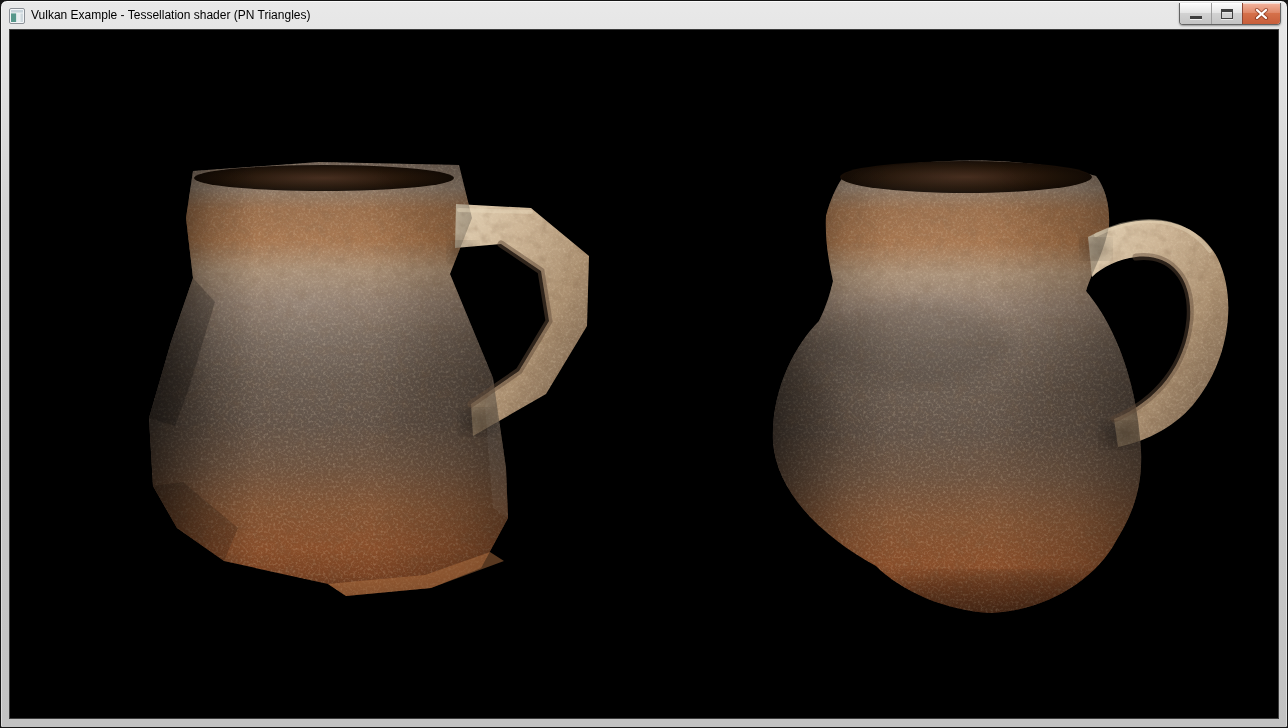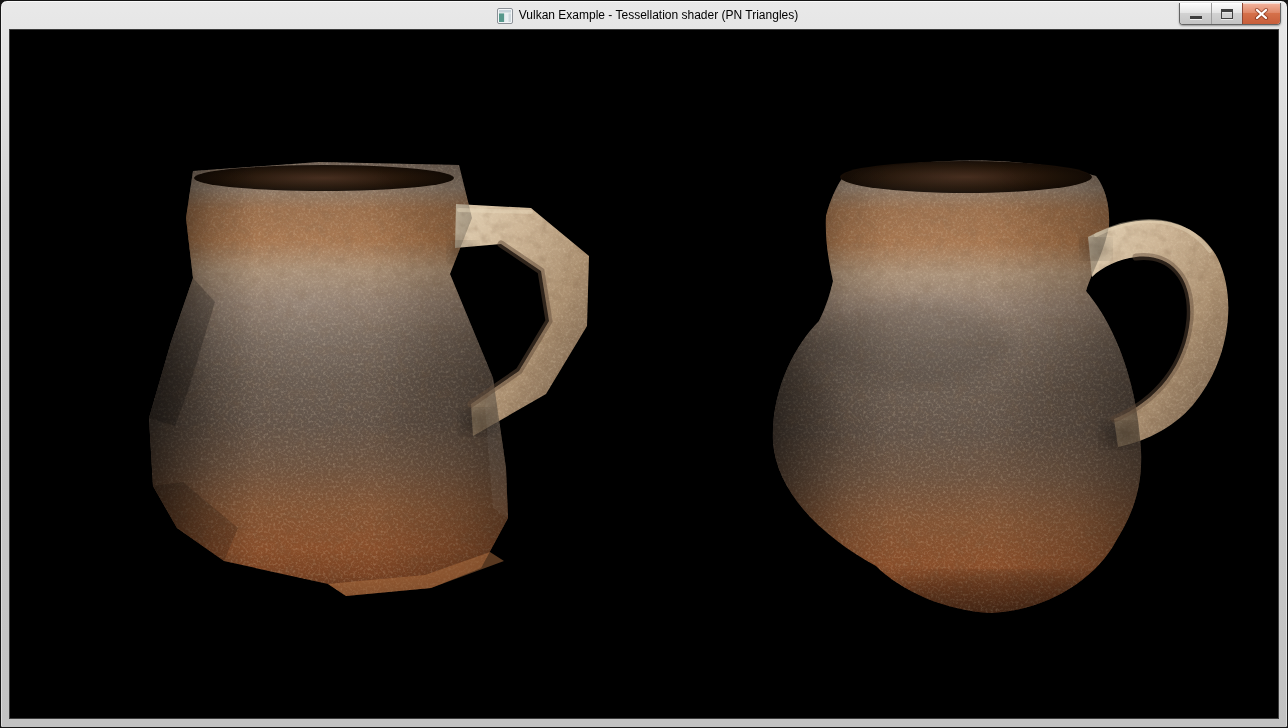--- a/index.html
+++ b/index.html
@@ -4,21 +4,21 @@
 <style>
   html,body{margin:0;padding:0;width:1288px;height:728px;background:#141414;overflow:hidden;
             font-family:"Liberation Sans",sans-serif;}
   .window{position:absolute;inset:0;box-sizing:border-box;
           background:linear-gradient(#e9e9e9,#d2d2d2 30%,#c7c7c7 70%,#c2c2c2);
           border:1px solid #161616;border-radius:7px 7px 2px 2px;
           box-shadow:inset 0 1px 0 rgba(255,255,255,.75),
                      inset 1px 0 0 rgba(255,255,255,.4),
                      inset -1px 0 0 rgba(255,255,255,.4);}
   .titlebar{position:absolute;top:1px;left:1px;right:1px;height:27px;
-            display:flex;align-items:center;padding:0 0 0 7px;gap:6px;cursor:default;justify-content:center;}
+            display:flex;align-items:center;padding:0 0 0 7px;gap:6px;cursor:default;}
   .app-icon{width:16px;height:16px;flex:0 0 auto;display:block;}
   .title{font-size:12px;line-height:14px;color:#000;white-space:nowrap;padding-bottom:1px;}
   .controls{position:absolute;top:2px;right:6px;height:21px;display:flex;
             border:1px solid #636363;border-top:none;border-radius:0 0 4px 4px;overflow:hidden;
             box-shadow:0 1px 2px rgba(0,0,0,.35);}
   .ctrl{appearance:none;-webkit-appearance:none;margin:0;padding:0;border:none;outline:none;
         width:31px;height:100%;position:relative;cursor:default;
         display:flex;align-items:center;justify-content:center;
         background:linear-gradient(#fcfcfc,#e6e6e6 45%,#d2d2d2 50%,#c4c4c4);
         border-left:1px solid #9d9d9d;

